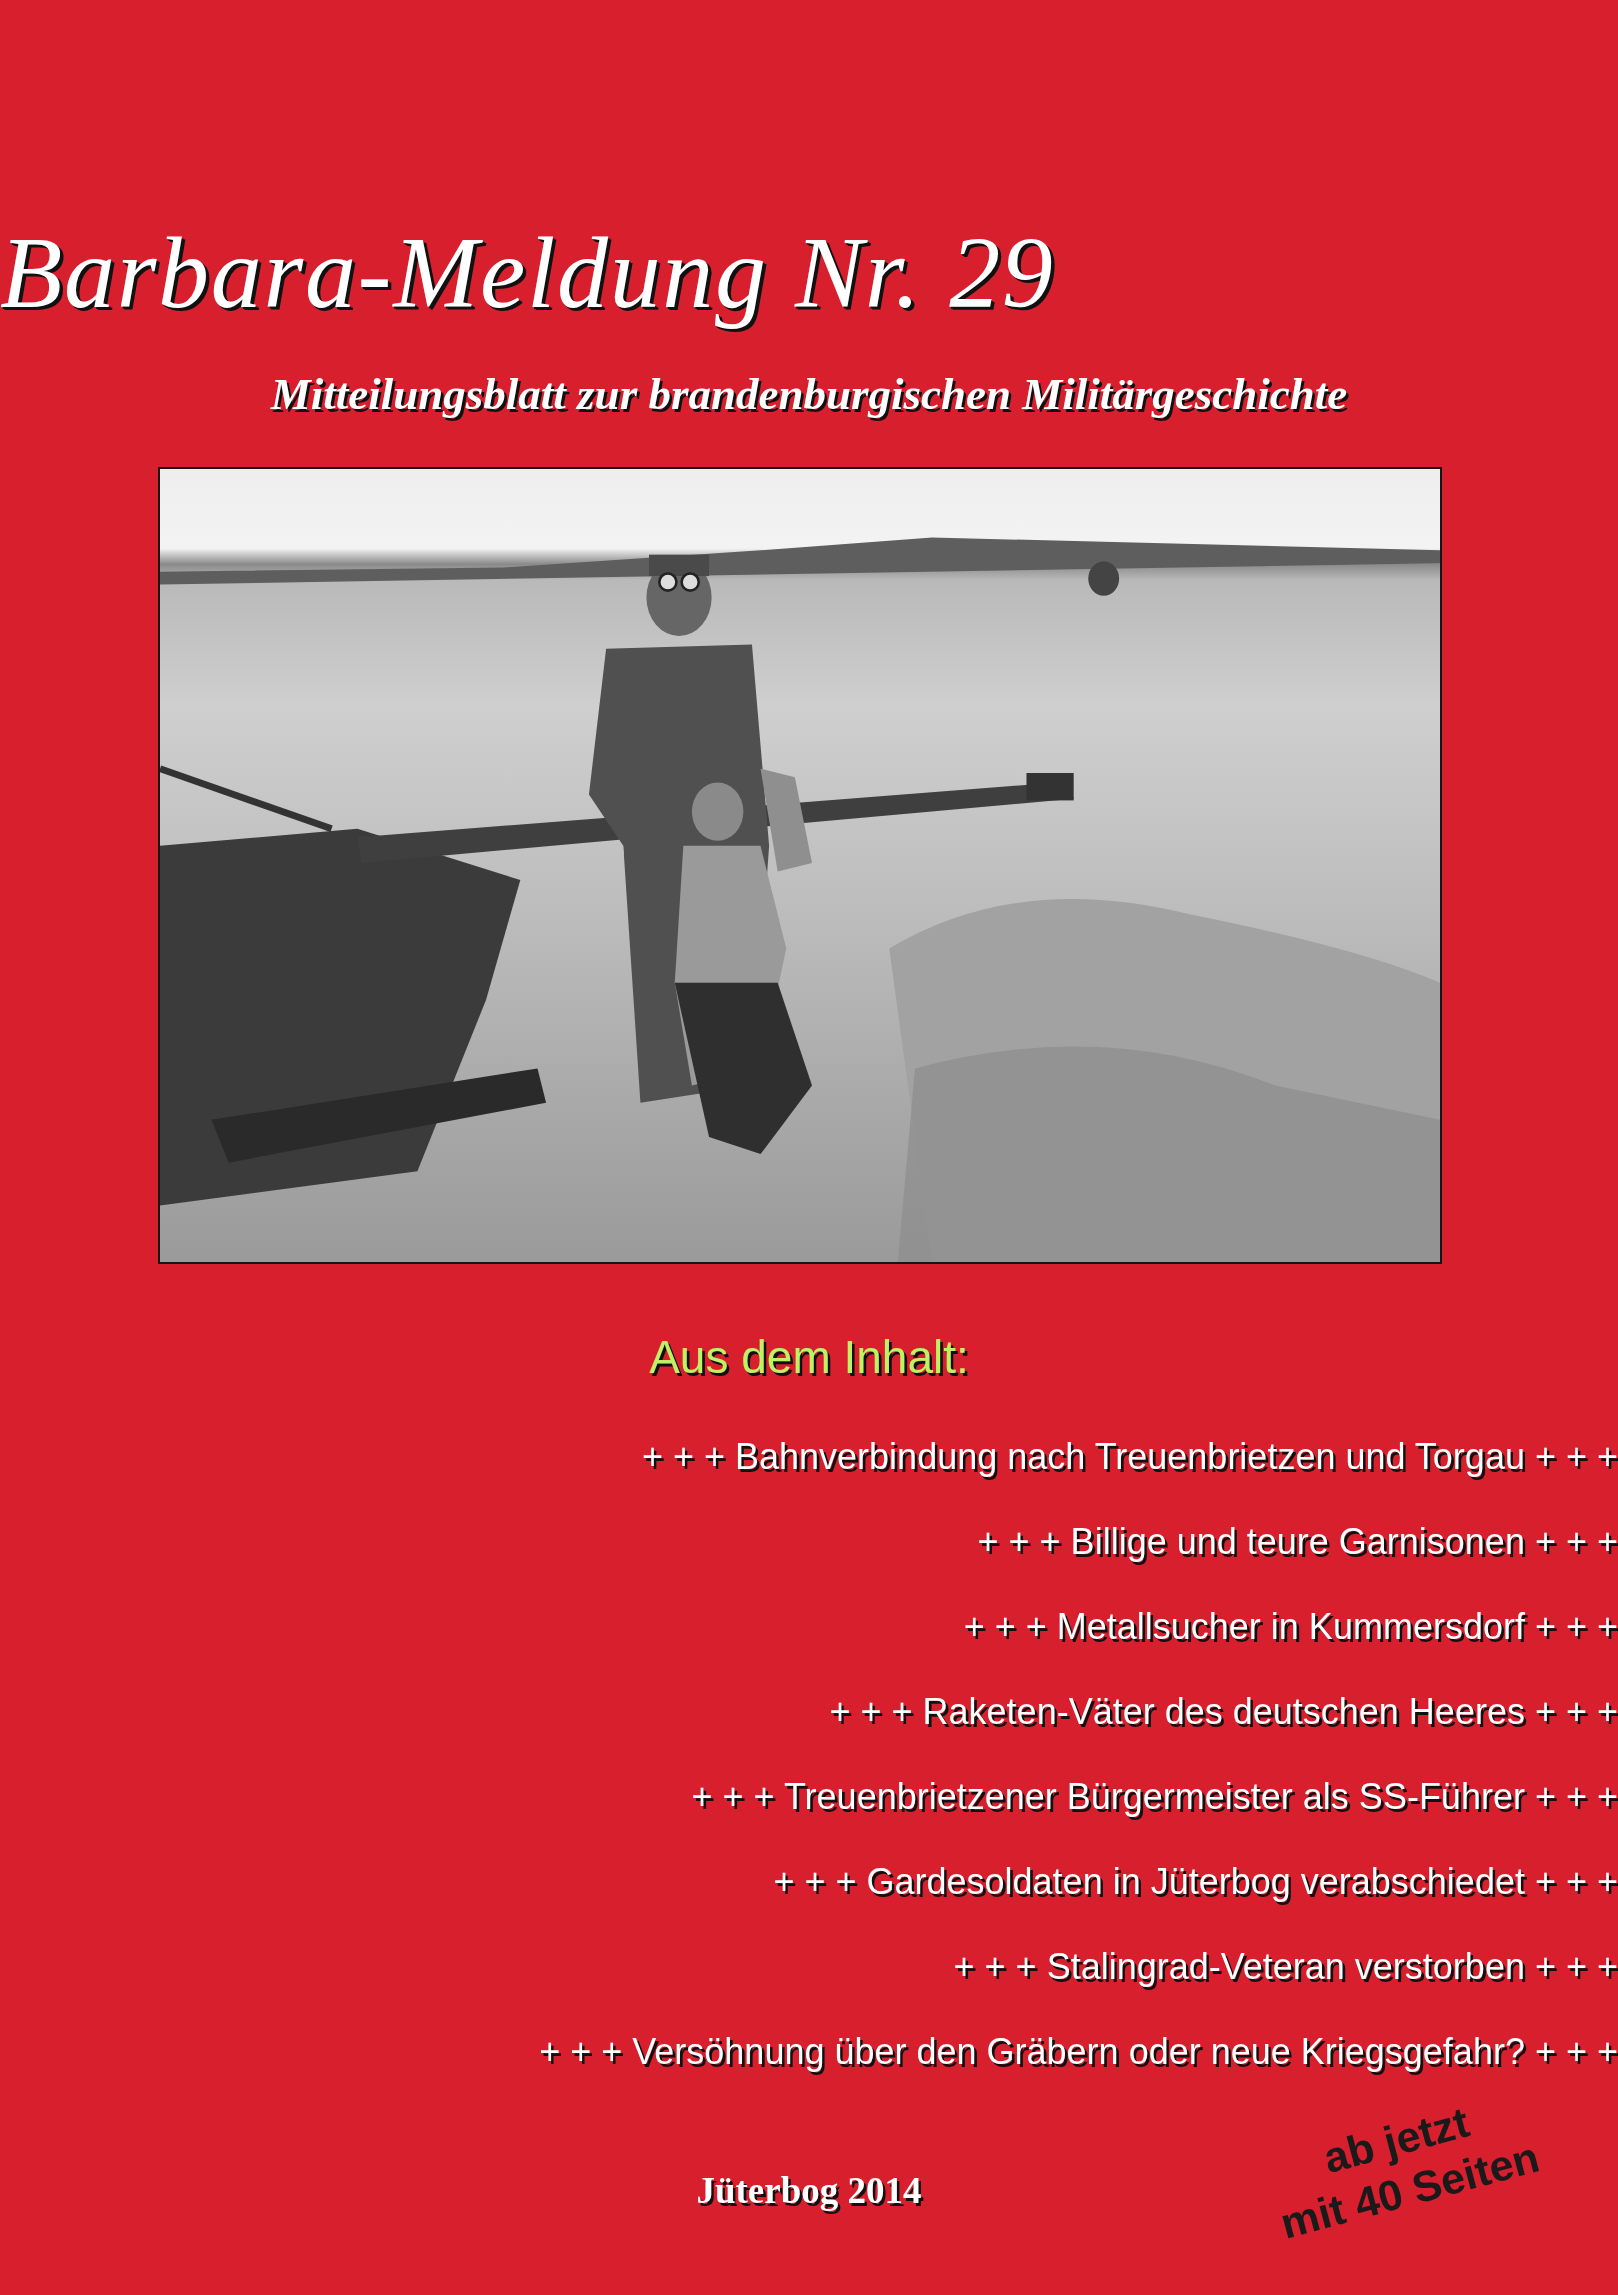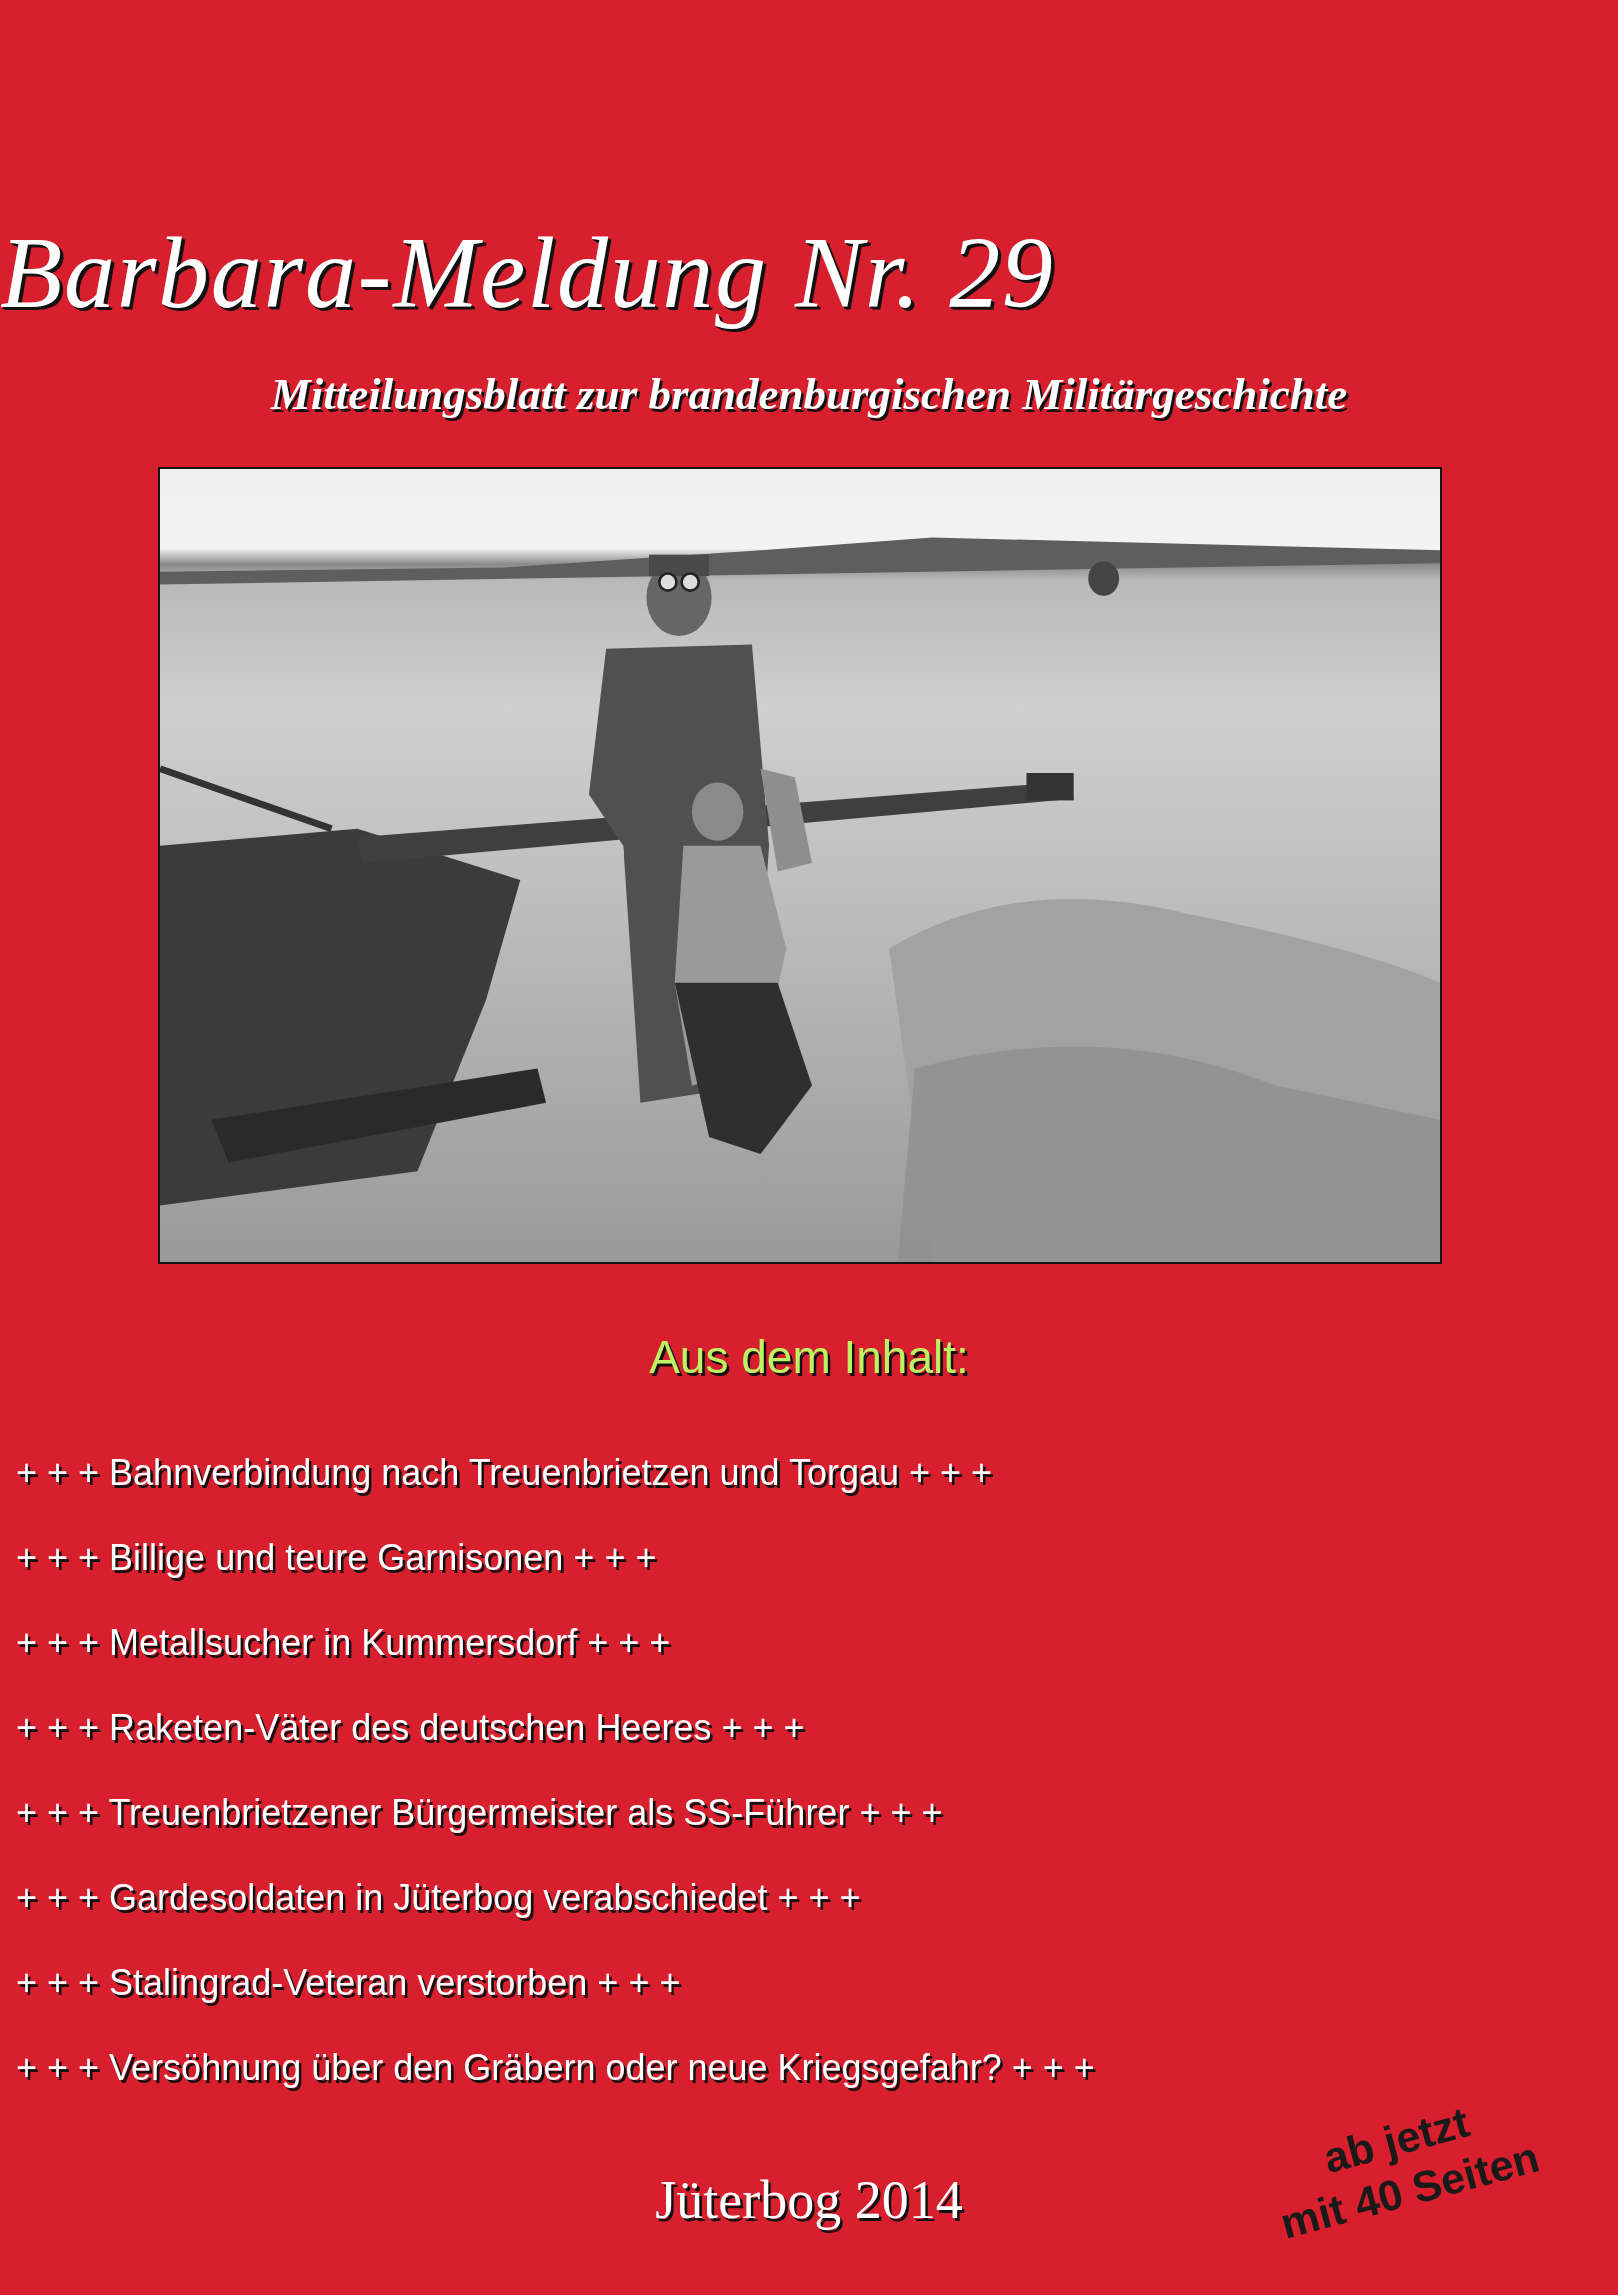--- a/index.html
+++ b/index.html
@@ -33,31 +33,31 @@
     background: linear-gradient(180deg, #eeeeee 0%, #f3f3f3 10%, #8a8a8a 12%, #b9b9b9 14%, #cfcfcf 30%, #bdbdbd 55%, #a9a9a9 80%, #9a9a9a 100%);
   }
   .photo svg { position: absolute; left: 0; top: 0; width: 100%; height: 100%; }
   .contents-heading {
     position: absolute; left: 0; right: 0; top: 1330px;
     text-align: center; font-size: 46px; color: #bef264;
     text-shadow: 2.6px 2.6px 0 #111;
   }
   .contents-list {
     position: absolute; left: 0; right: 0; top: 1436px;
-    margin: 16px; padding: 0; list-style: none; text-align: left;
+    margin: 0; padding: 0; list-style: none; text-align: right;
   }
   .contents-list li {
     height: 85px; font-size: 36px; color: #fff;
     text-shadow: 2.6px 2.6px 0 #111;
   }
   .footer {
     position: absolute; left: 0; right: 0; top: 2169px;
     text-align: center;
     font-family: "Liberation Serif", serif;
-    font-weight: normal; font-size: 54px; color: #fff;
+    font-weight: bold; font-size: 37px; color: #fff;
     text-shadow: 2.6px 2.6px 0 #111;
   }
   .sticker {
     position: absolute; left: 1231px; top: 2113px;
     width: 344px; text-align: center;
     transform: rotate(-15deg); transform-origin: center;
     color: #1a1a1a; font-weight: bold; font-size: 43px; line-height: 52px;
   }
 </style>
 </head>

